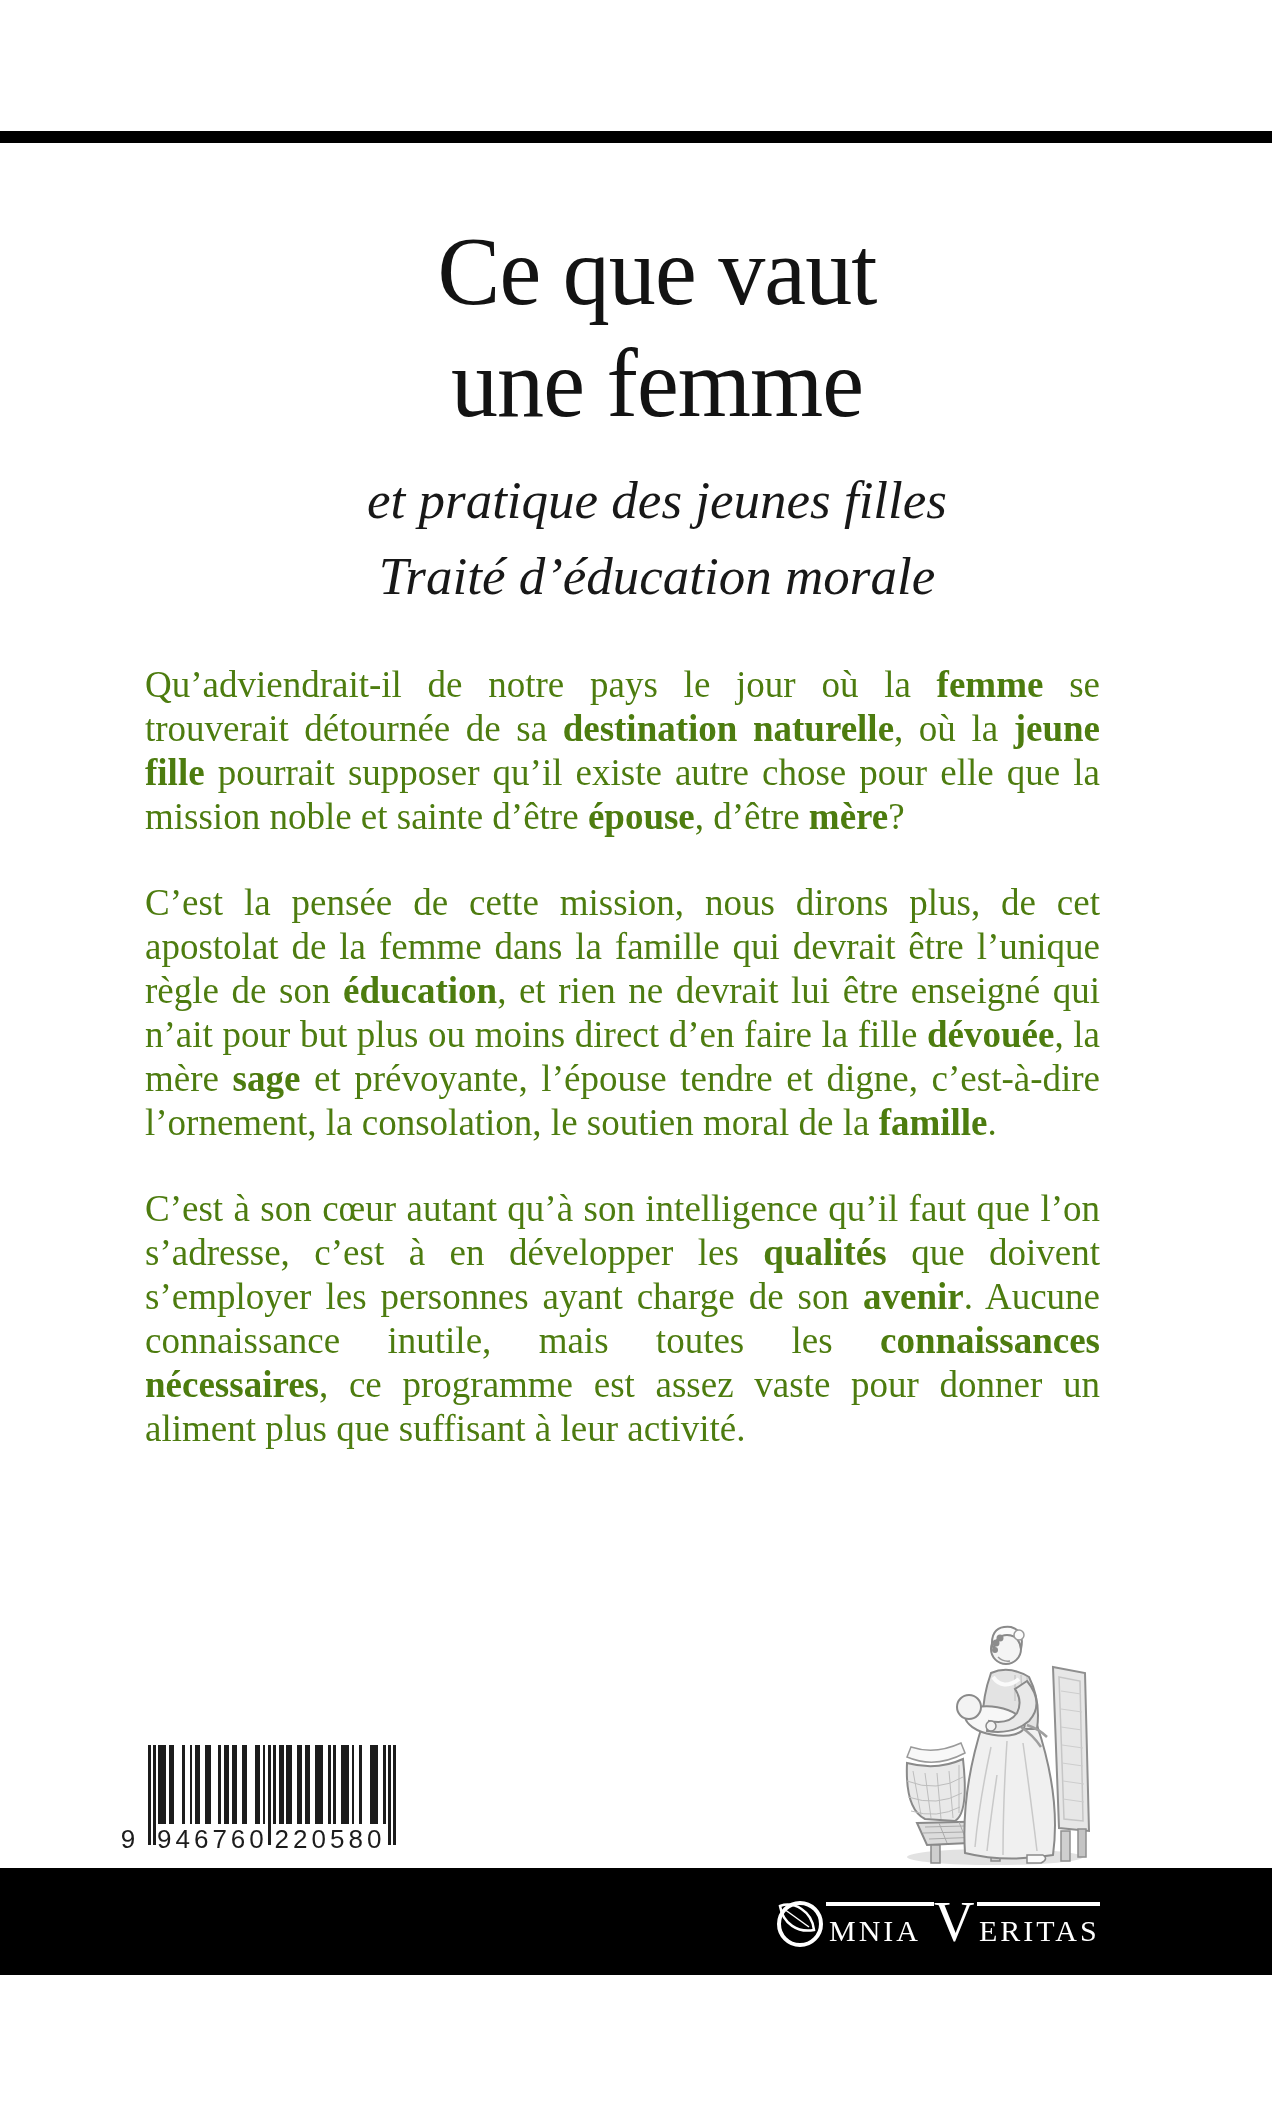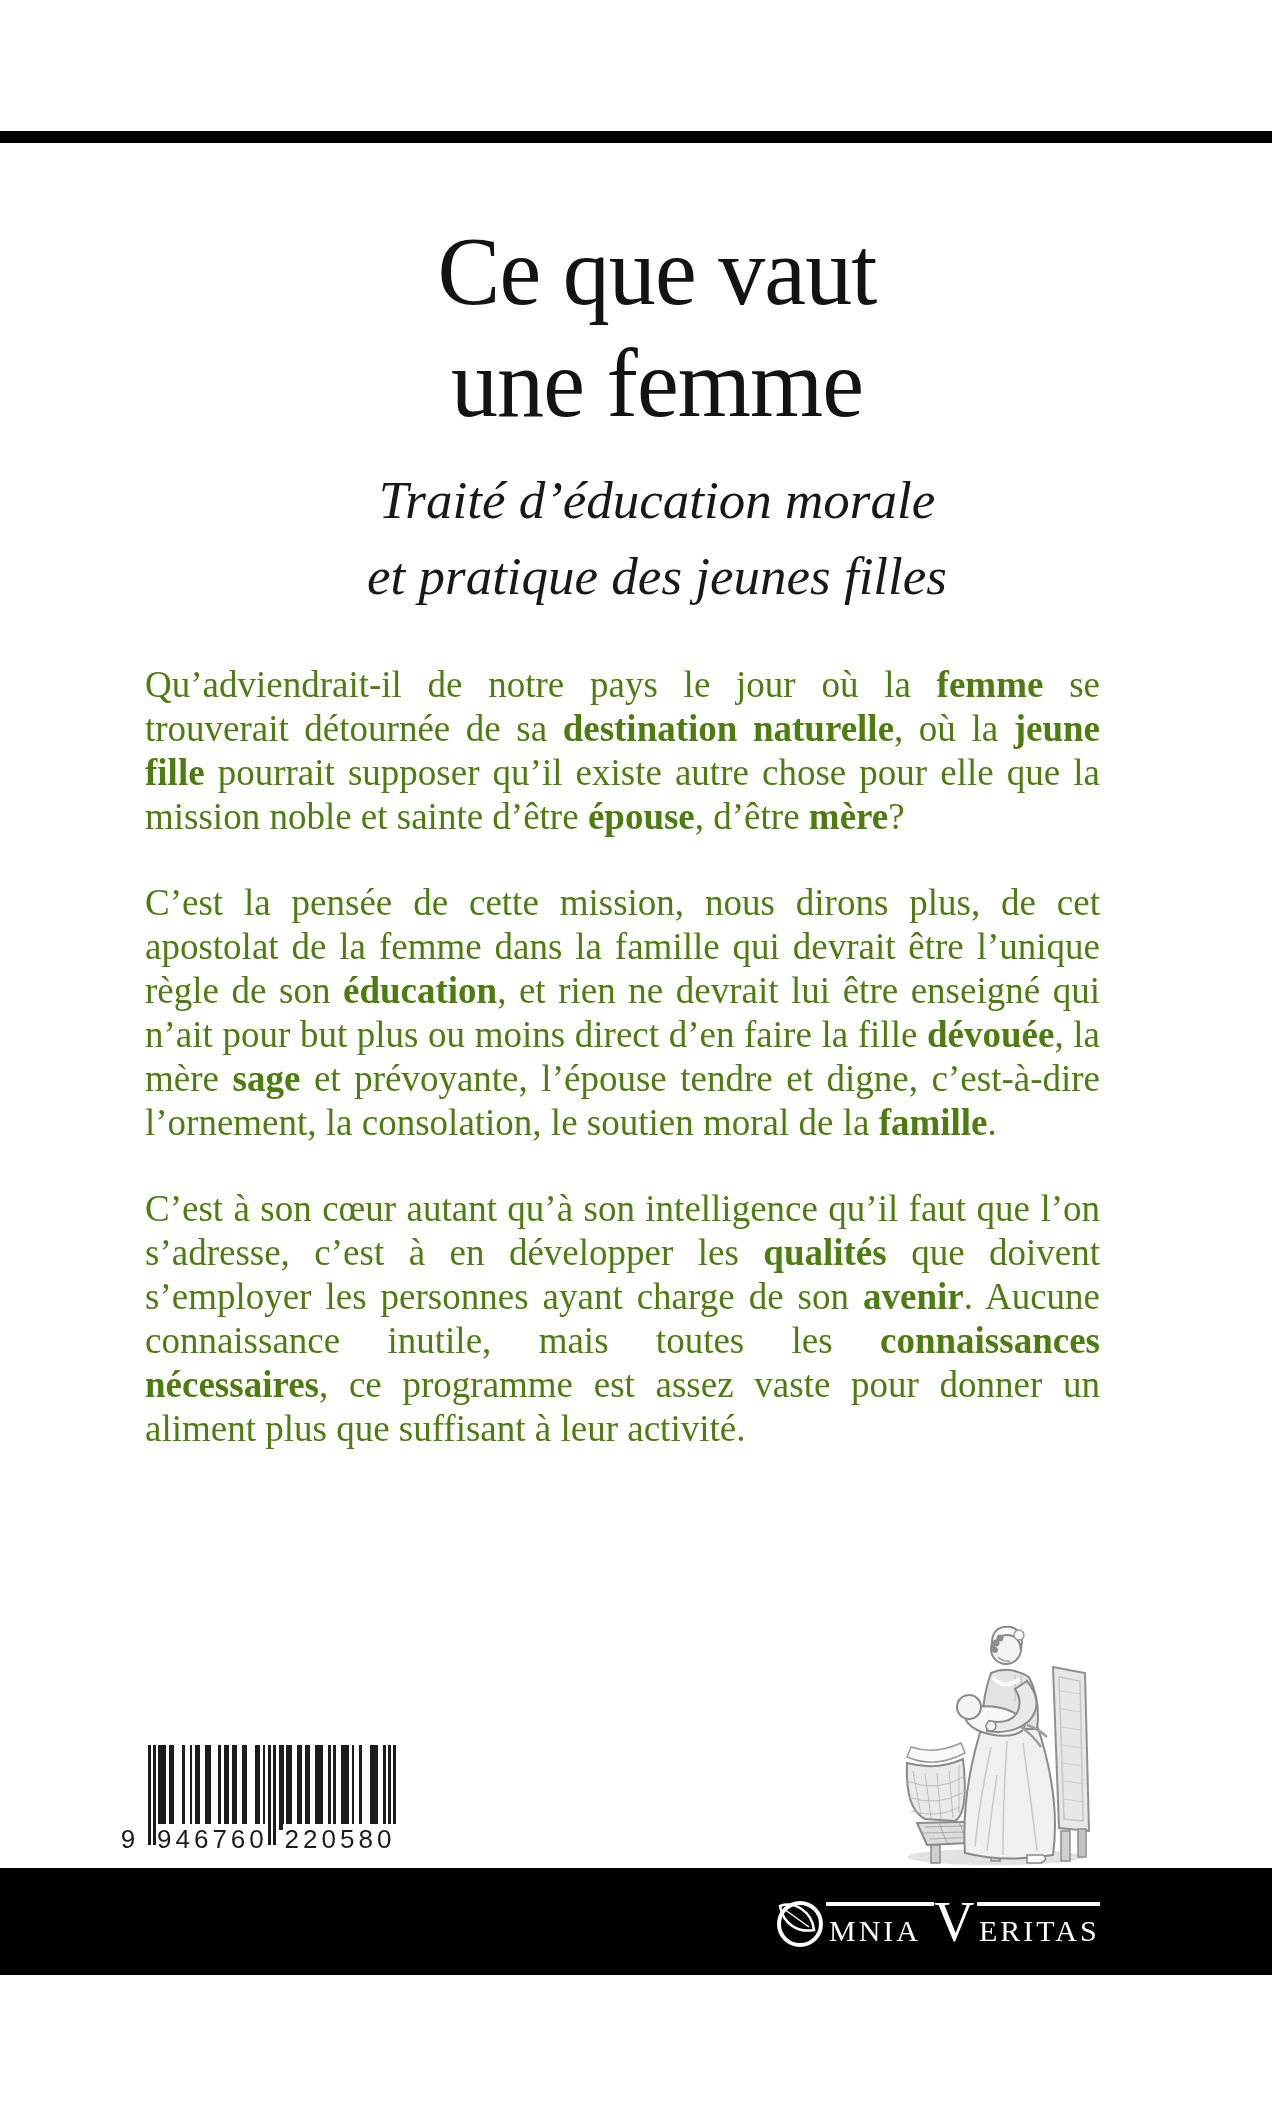--- a/index.html
+++ b/index.html
@@ -72,21 +72,21 @@
     font-family: "Liberation Sans", "DejaVu Sans", sans-serif;
     font-size: 26px;
     letter-spacing: 4px;
     color: #1c1c1c;
     background: #ffffff;
     text-align: center;
     padding: 0 1px;
   }
   .bc-prefix { left: -34px; width: 26px; letter-spacing: 0 !important; }
   .bc-left   { left: 8px;   width: 108px; }
-  .bc-right  { left: 135px; width: 112px; }
+  .bc-right  { left: 125px; width: 112px; }
 
   
   .illustration {
     position: absolute;
     left: 903px; top: 1605px;
     width: 198px; height: 262px;
   }
 
   
   .footer-bar {
@@ -113,22 +113,22 @@
 <div class="page">
 
   <div class="top-bar"></div>
 
   <div class="title-block">
     <div>Ce que vaut</div>
     <div>une femme</div>
   </div>
 
   <div class="subtitle-block">
+    <div>et pratique des jeunes filles</div>
     <div>Traité d’éducation morale</div>
-    <div>et pratique des jeunes filles</div>
   </div>
 
   <div class="body-text">
       <p><span>Qu’adviendrait-il de notre pays le jour où la </span><span class="b">femme</span><span> se trouverait détournée de sa </span><span class="b">destination naturelle</span><span>, où la </span><span class="b">jeune fille</span><span> pourrait supposer qu’il existe autre chose pour elle que la mission noble et sainte d’être </span><span class="b">épouse</span><span>, d’être </span><span class="b">mère</span><span>?</span></p>
       <p><span>C’est la pensée de cette mission, nous dirons plus, de cet apostolat de la femme dans la famille qui devrait être l’unique règle de son </span><span class="b">éducation</span><span>, et rien ne devrait lui être enseigné qui n’ait pour but plus ou moins direct d’en faire la fille </span><span class="b">dévouée</span><span>, la mère </span><span class="b">sage</span><span> et prévoyante, l’épouse tendre et digne, c’est-à-dire l’ornement, la consolation, le soutien moral de la </span><span class="b">famille</span><span>.</span></p>
       <p><span>C’est à son cœur autant qu’à son intelligence qu’il faut que l’on s’adresse, c’est à en développer les </span><span class="b">qualités</span><span> que doivent s’employer les personnes ayant charge de son </span><span class="b">avenir</span><span>. Aucune connaissance inutile, mais toutes les </span><span class="b">connaissances nécessaires</span><span>, ce programme est assez vaste pour donner un aliment plus que suffisant à leur activité.</span></p>
     </div>
 
   <div class="barcode">
     <div class="bc-bars">

